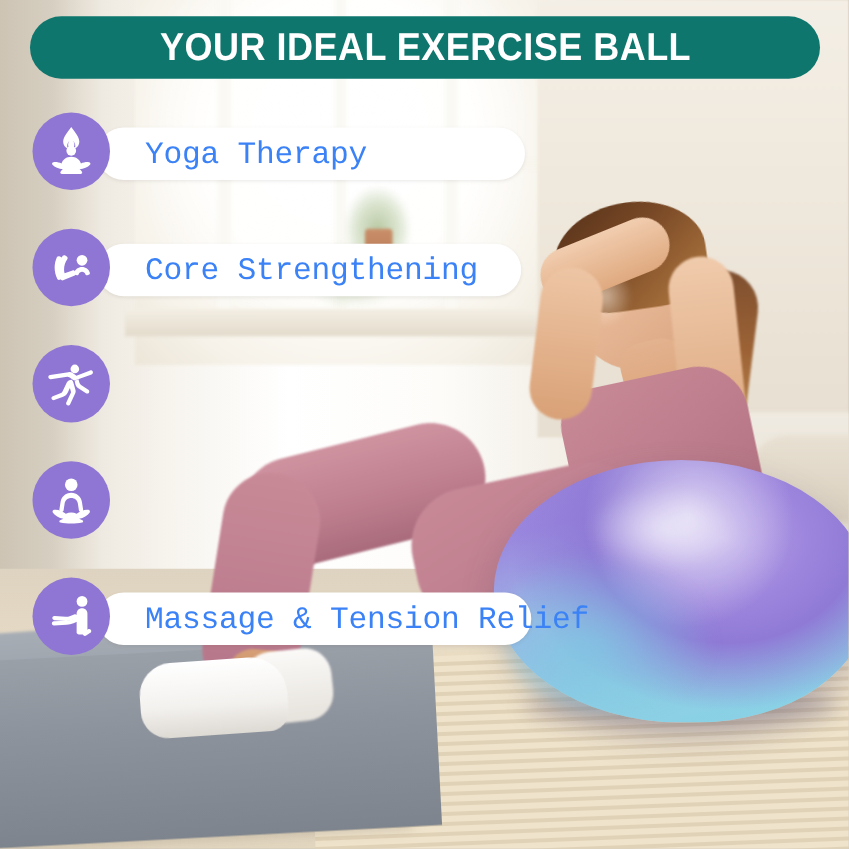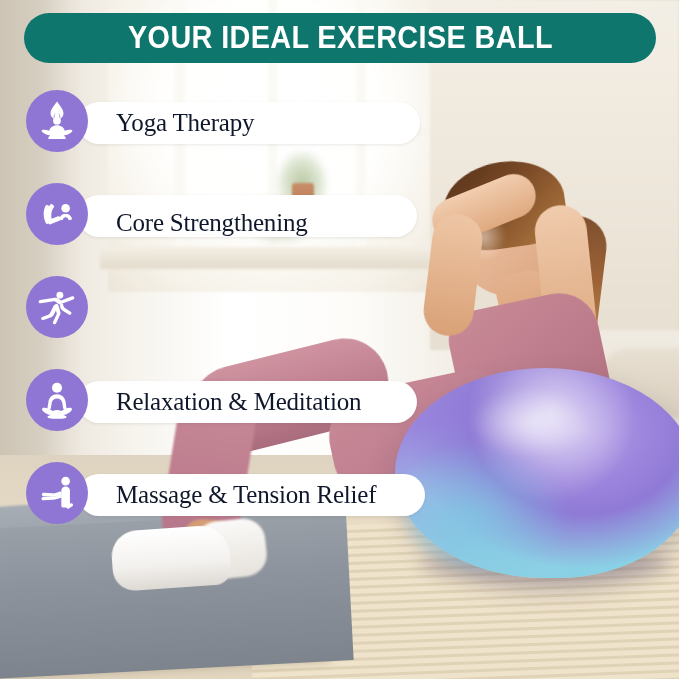--- a/index.html
+++ b/index.html
@@ -128,22 +128,22 @@
   .row{position:relative;height:93px;}
   .pill{
     position:absolute;left:78px;top:16px;height:42px;
     background:#ffffff;border-radius:21px;
     display:flex;align-items:center;
     padding-left:38px;padding-right:22px;
     box-shadow:0 1px 3px rgba(90,80,70,.12);
     box-sizing:border-box;
   }
   .pill-label{
-    font-size:25px;color:#0f172a;white-space:nowrap;letter-spacing:-.2px;
-    font-family:Liberation Serif, serif;
+    font-size:25px;color:#3b82f6;white-space:nowrap;letter-spacing:-.2px;
+    font-family:Liberation Mono, monospace;
   }
   .badge{
     position:absolute;left:26px;top:4px;width:62px;height:62px;border-radius:50%;
     background:#8f76d4;display:flex;align-items:center;justify-content:center;z-index:3;
   }
   .badge svg{display:block;}
 </style>
 </head>
 <body>
 
@@ -211,21 +211,21 @@
         <svg viewBox="0 0 64 64" width="46" height="46" fill="#ffffff" aria-hidden="true">
           <path d="M32 5c-5 7-9 11.5-9 16.5 0 3.6 2.2 6.3 5.1 7.4-.4-.9-.6-1.9-.6-2.9 0-2.3 1.1-4.3 2.8-5.6-1.1 1.2-1.8 2.8-1.8 4.5 0 2 .9 3.8 2.4 5h2.2c1.5-1.2 2.4-3 2.4-5 0-1.7-.7-3.3-1.8-4.5 1.7 1.3 2.8 3.3 2.8 5.6 0 1-.2 2-.6 2.9 2.9-1.1 5.1-3.8 5.1-7.4C41 16.5 37 12 32 5z"></path>
           <circle cx="32" cy="31.5" r="5.4"></circle>
           <path d="M32 38c-5.4 0-9.6 3.2-10.8 7.6-2.9-1.3-6.4-1.9-8.9-1.4-1.6.3-2.2 1.6-1.2 2.7 2.4 2.6 7.1 4.6 11.6 5.2-1 .7-1.9 1.6-2.6 2.6-.8 1.2.1 2.5 1.6 2.5h20.6c1.5 0 2.4-1.3 1.6-2.5-.7-1-1.6-1.9-2.6-2.6 4.5-.6 9.2-2.6 11.6-5.2 1-1.1.4-2.4-1.2-2.7-2.5-.5-6 .1-8.9 1.4C41.6 41.2 37.4 38 32 38z"></path>
         </svg>
       </div>
     </div>
 
 
     <div class="row">
-      <div class="pill" style="width:339px;align-items:flex-end;">
+      <div class="pill" style="width:339px;">
         <span class="pill-label">Core Strengthening</span>
       </div>
       <div class="badge">
         <svg viewBox="0 0 64 64" width="46" height="46" fill="#ffffff" aria-hidden="true">
           <circle cx="44" cy="24" r="6"></circle>
           <path d="M44 31.5c-4.3 0-7.6 2.6-8.7 6.3-.3 1 .3 2 1.3 2.3l1.5.4c1 .3 2-.3 2.3-1.3.5-1.6 1.9-2.6 3.6-2.6s3.1 1 3.6 2.6c.3 1 1.3 1.6 2.3 1.3l1.5-.4c1-.3 1.6-1.3 1.3-2.3-1.1-3.7-4.4-6.3-8.7-6.3z"></path>
           <path d="M16 20.5c-1.6 3.5-2.5 7.4-2.5 11.6 0 4.6 1.1 8.9 3 12.6.5 1 1.7 1.4 2.7 1l2-.9c1-.5 1.5-1.7 1-2.7-1.5-3-2.4-6.4-2.4-10 0-3.2.7-6.2 1.9-8.9.5-1.1 0-2.3-1.1-2.8l-1.9-.8c-1-.4-2.2 0-2.7.9z"></path>
           <path d="M23 18c-3.2 4.8-5 10.3-5 16.2 0 3.9.8 7.6 2.3 11 .4 1 1.6 1.5 2.6 1.1l13-5.3c1.1-.4 1.6-1.7 1.1-2.8l-.8-1.8c-.5-1.1-1.7-1.6-2.8-1.2l-8.8 3.3c-.4-1.4-.6-2.9-.6-4.4 0-4.2 1.3-8.1 3.6-11.4.7-1 .4-2.3-.6-3l-1.6-1.1c-1-.6-2.3-.4-2.8.4z"></path>
         </svg>
       </div>
@@ -236,23 +236,20 @@
         <svg viewBox="0 0 64 64" width="46" height="46" fill="#ffffff" aria-hidden="true">
           <circle cx="36" cy="15.5" r="4.8"></circle>
           <path d="M8.5 22.2c-1.3.2-2.2 1.4-2 2.7.2 1.3 1.4 2.2 2.7 2l18.3-2.8c.8-.1 1.6.1 2.3.6l4.4 3.2c.7.5 1.6.6 2.4.3l18-6.6c1.2-.5 1.9-1.8 1.4-3-.4-1.2-1.8-1.9-3-1.4L37.8 23l-3.4-2.5c-1.6-1.2-3.6-1.7-5.6-1.4L8.5 22.2z"></path>
           <path d="M33 27.5c-2.6-.2-5 1.2-6.1 3.5l-4.6 9.5c-.5 1-1.4 1.8-2.4 2.2l-8.4 3.1c-1.2.5-1.9 1.8-1.4 3 .4 1.2 1.8 1.9 3 1.4l9.9-3.7c2.2-.8 4-2.4 5-4.5l2.5-5.2 1.3 4.6-5.3 11.4c-.6 1.2 0 2.6 1.2 3.1 1.2.5 2.6 0 3.1-1.2l5.8-12.5c.4-.9.5-1.9.2-2.9l-2.6-9.2c-.2-.8-.7-1.4-1.2-1.6z"></path>
           <path d="M36.5 32.3c.5 2 1.7 3.7 3.4 4.8l8.5 5.5c1.1.7 2.6.4 3.3-.7.7-1.1.4-2.6-.7-3.3l-8.1-5.3c-.8-.5-1.4-1.3-1.7-2.2l-1.2-4-4.2 1.5.7 3.7z"></path>
         </svg>
       </div>
     </div>
 
     <div class="row">
-      <div class="pill" style="width:339px;">
-        <span class="pill-label">Relaxation &amp; Meditation</span>
-      </div>
       <div class="badge">
         <svg viewBox="0 0 64 64" width="46" height="46" fill="#ffffff" aria-hidden="true">
           <circle cx="32" cy="15" r="7"></circle>
           <path d="M32 24c-6.2 0-11 4.4-11.9 10.3l-1.3 8.4c-.2 1.3.7 2.5 2 2.6 1.3.2 2.5-.7 2.7-2l1.2-7.6c.5-3.4 3.5-5.9 7.3-5.9s6.8 2.5 7.3 5.9l1.2 7.6c.2 1.3 1.4 2.2 2.7 2 1.3-.2 2.2-1.3 2-2.6l-1.3-8.4C43 28.4 38.2 24 32 24z"></path>
           <path d="M13.2 42.8c-1.7.2-2.6 1.9-1.6 3.3 2.3 3.3 6.6 5.8 11.6 6.8l-3.6 1.5c-1.3.6-1.1 2.3.3 2.6 3.5.8 7.6 1.2 12.1 1.2s8.6-.4 12.1-1.2c1.4-.3 1.6-2 .3-2.6l-3.6-1.5c5-1 9.3-3.5 11.6-6.8 1-1.4.1-3.1-1.6-3.3-4.1-.5-9.2 1.4-12.8 4.6-1.9-.9-4-1.4-6-1.4s-4.1.5-6 1.4c-3.6-3.2-8.7-5.1-12.8-4.6z"></path>
         </svg>
       </div>
     </div>
 
     <div class="row">

